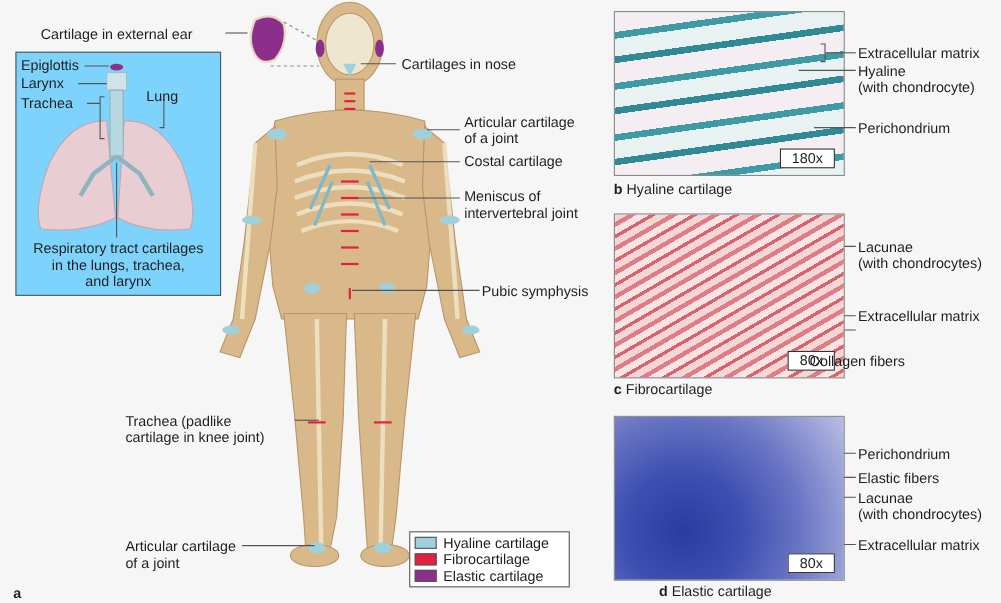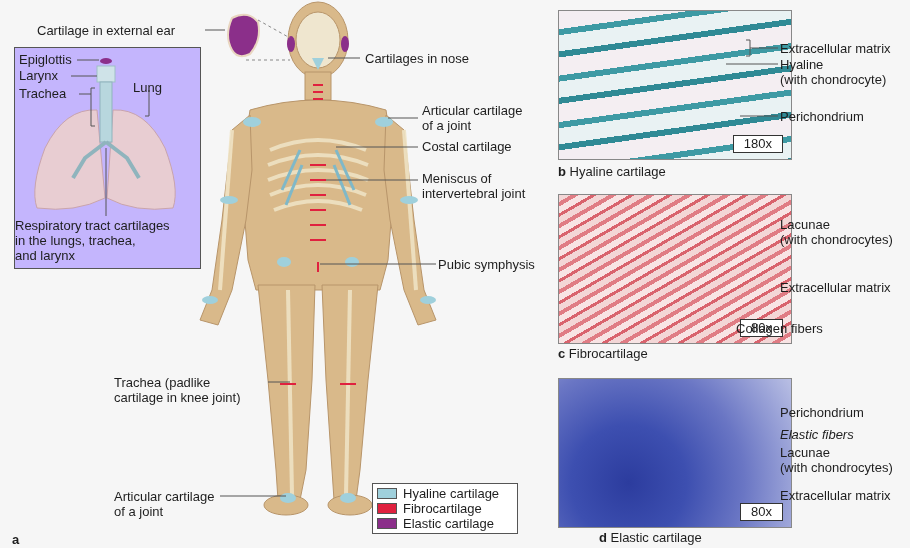--- a/index.html
+++ b/index.html
@@ -1,20 +1,20 @@
 <!DOCTYPE html>
 <html><head>
 <meta charset="utf-8">
 <style>
   html,body{margin:0;padding:0;}
   body{width:910px;height:548px;background:#f6f6f6;position:relative;overflow:hidden;font-family:"Liberation Sans",sans-serif;color:#1e1e1e;}
   .lbl{position:absolute;font-size:13px;line-height:15px;white-space:nowrap;}
-  .inset{position:absolute;left:14px;top:47px;width:185px;height:220px;border:1.5px solid #555;background:#c4b5fd;}
+  .inset{position:absolute;left:14px;top:47px;width:185px;height:220px;border:1.5px solid #555;background:#7dd3fc;}
   .panel-letter{font-weight:bold;}
-  .micro{position:absolute;border:1px solid #888;overflow:hidden;padding-left:24px;}
+  .micro{position:absolute;border:1px solid #888;overflow:hidden;}
   .mag{position:absolute;right:8px;bottom:6px;background:#fff;border:1px solid #333;font-size:13px;padding:0 10px;line-height:16px;}
   .legend{position:absolute;left:372px;top:483px;width:136px;border:1.5px solid #555;background:#fff;padding:2px 4px;}
   .legend-row{display:flex;align-items:center;font-size:13px;line-height:15px;}
   .swatch{width:18px;height:9px;margin-right:6px;border:1px solid #555;}
   svg{position:absolute;}
 </style>
 </head>
 <body>
 
 <svg width="910" height="548" viewBox="0 0 910 548" style="left:0;top:0;">
@@ -125,21 +125,21 @@
       <line x1="64" y1="46" x2="76" y2="46"></line>
         <polyline points="80,40 76,40 76,78 80,78"></polyline>
       <polyline points="134,42 134,68 130,68"></polyline>
       <line x1="91" y1="100" x2="91" y2="168"></line>
     </g>
   </svg>
   <div class="lbl" style="left:4px;top:4px;">Epiglottis</div>
   <div class="lbl" style="left:4px;top:20px;">Larynx</div>
   <div class="lbl" style="left:4px;top:38px;">Trachea</div>
   <div class="lbl" style="left:118px;top:32px;">Lung</div>
-  <div class="lbl" style="left:0;width:185px;top:170px;">
+  <div class="lbl" style="left:0;width:185px;text-align:center;top:170px;">
     <span>Respiratory tract cartilages</span><br><span>in the lungs, trachea,</span><br><span>and larynx</span>
   </div>
 </div>
 
 <div class="legend">
   <div class="legend-row">
       <span class="swatch" style="background:#9fd0dc"></span>
       <span>Hyaline cartilage</span>
     </div>
   <div class="legend-row">
@@ -182,16 +182,16 @@
 </div>
 <div class="lbl" style="left:780px;top:217px;"><span>Lacunae</span><br><span>(with chondrocytes)</span></div>
 <div class="lbl" style="left:780px;top:280px;">Extracellular matrix</div>
 <div class="lbl" style="left:736px;top:293px;margin-top:28px;">Collagen fibers</div>
 <div class="lbl" style="left:558px;top:346px;"><span class="panel-letter">c</span> <span>Fibrocartilage</span></div>
 
 <div class="micro" style="left:558px;top:378px;width:208px;height:148px;background:radial-gradient(circle at 30% 70%,#2c3c9e 0,#3d4fb0 30%,#6a76c4 60%,#b9bfe4 100%);">
   <div class="mag">80x</div>
 </div>
 <div class="lbl" style="left:780px;top:405px;">Perichondrium</div>
-<div class="lbl" style="left:780px;top:427px;font-style:italic;">Elastic fibers</div>
+<div class="lbl" style="left:780px;top:427px;">Elastic fibers</div>
 <div class="lbl" style="left:780px;top:445px;"><span>Lacunae</span><br><span>(with chondrocytes)</span></div>
 <div class="lbl" style="left:780px;top:488px;">Extracellular matrix</div>
 <div class="lbl" style="left:558px;top:530px;margin-left:41px;"><span class="panel-letter">d</span> <span>Elastic cartilage</span></div>
 
 </body></html>

